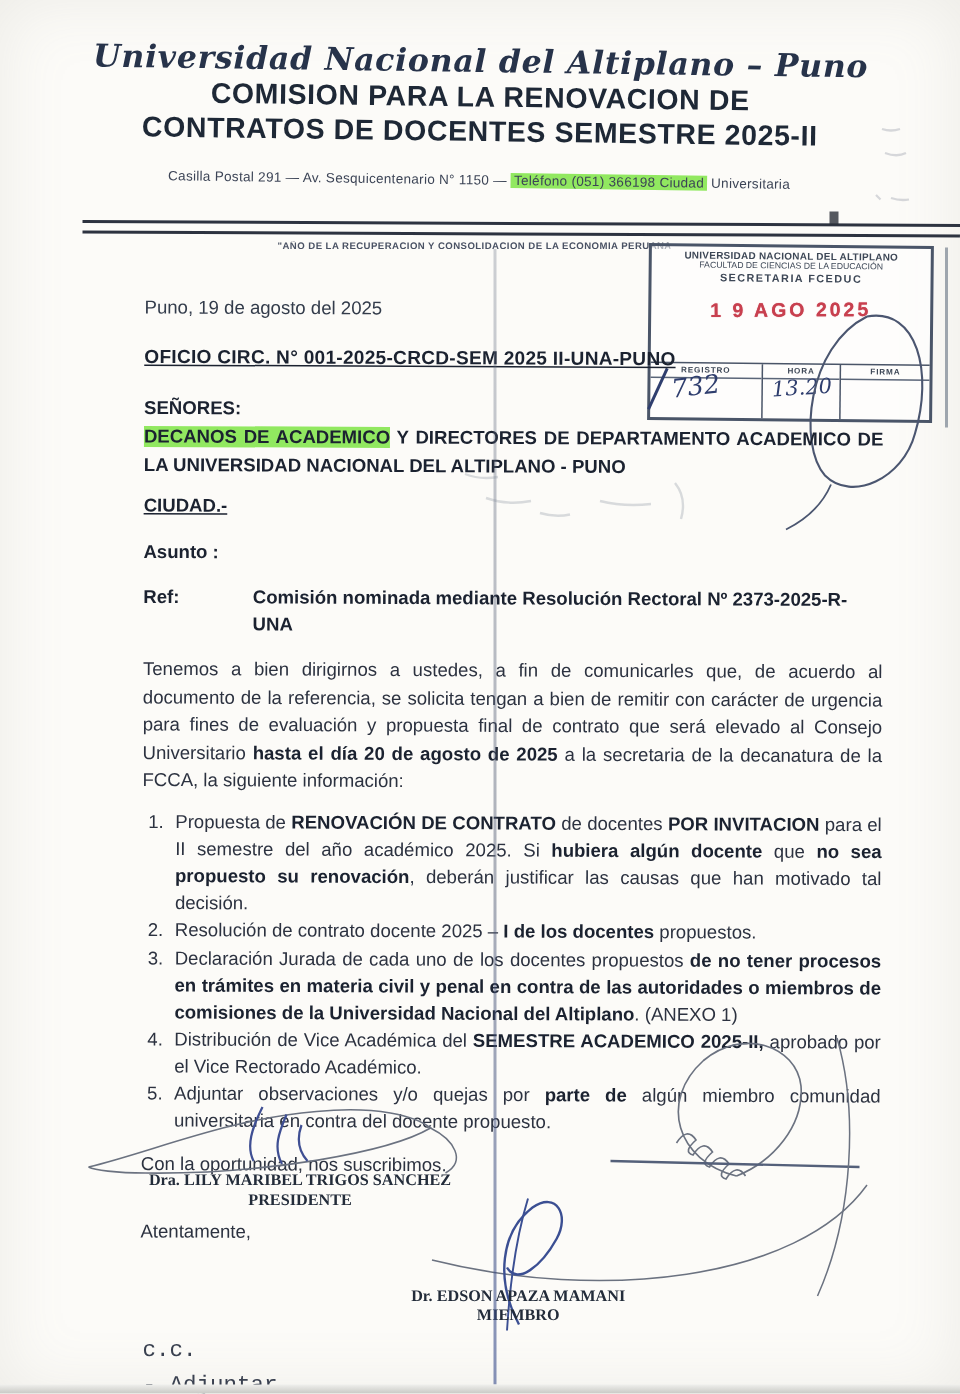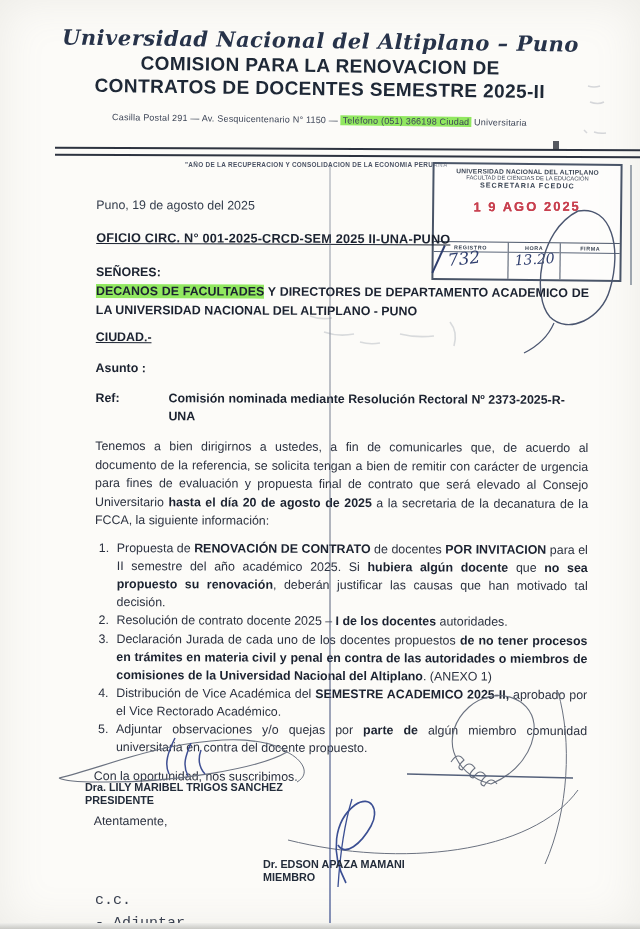--- a/index.html
+++ b/index.html
@@ -66,21 +66,21 @@
   .kv-label{width:73px;flex:none;font-weight:bold;color:#1b2230;}
   .kv-value{font-weight:bold;color:#1b2230;}
   .para{text-align:justify;margin-bottom:9px;}
   .list{margin-left:4px;}
   .li{display:flex;line-height:1.46;}
   .li-num{width:18px;flex:none;}
   .li-body{flex:1;text-align:justify;}
   .closing{margin-top:11px;}
   .salutation{margin-top:26px;}
   
-  .sig-label{position:absolute;text-align:left;font-family:Liberation Sans, sans-serif;
+  .sig-label{position:absolute;text-align:center;font-family:Liberation Serif, serif;
     font-weight:bold;color:#232c3a;font-size:10.8px;line-height:1.25;}
   .sig1{left:85px;top:781px;width:230px;}
   .sig2{left:382px;top:784px;width:195px;}
   .sig3{left:263px;top:858px;width:165px;}
   .cc{position:absolute;left:95px;top:890px;font-size:15px;color:#3a4150;
     font-family:Liberation Mono, monospace;line-height:1.5;}
   svg.stroke{position:absolute;overflow:visible;}
   
   .fold{position:absolute;left:329px;top:166px;width:2px;height:757px;
     background:linear-gradient(to bottom,rgba(95,105,125,.30),rgba(75,85,110,.45) 55%,rgba(55,75,140,.6));}
@@ -126,38 +126,38 @@
 
   <svg class="stroke" style="left:520px;top:205px;" width="115" height="150" viewBox="0 0 115 150">
     <path d="M58,6 C92,0 102,44 90,84 C82,114 48,130 30,112 C12,92 18,26 58,6" fill="none" stroke="#4b5670" stroke-width="1.4"></path>
     <path d="M34,118 C28,132 16,142 4,148" fill="none" stroke="#4b5670" stroke-width="1.2"></path>
   </svg>
 
   <div class="body">
     <div class="place-date">Puno, 19 de agosto del 2025</div>
     <div class="oficio">OFICIO CIRC. N° 001-2025-CRCD-SEM 2025 II-UNA-PUNO</div>
     <div class="senores">SEÑORES:</div>
-    <div class="recipients"><span class="b hl">DECANOS DE FACULTADES</span><span class="b"> Y DIRECTORES DE DEPARTAMENTO ACADEMICO DE LA UNIVERSIDAD NACIONAL DEL ALTIPLANO - PUNO</span></div>
+    <div class="recipients"><span class="b hl">DECANOS DE ACADEMICO</span><span class="b"> Y DIRECTORES DE DEPARTAMENTO ACADEMICO DE LA UNIVERSIDAD NACIONAL DEL ALTIPLANO - PUNO</span></div>
     <div class="ciudad">CIUDAD.-</div>
     <div class="kv">
       <span class="kv-label">Asunto :</span>
     </div>
     <div class="kv">
       <span class="kv-label">Ref:</span>
       <span class="kv-value">Comisión nominada mediante Resolución Rectoral Nº 2373-2025-R-UNA</span>
     </div>
     <div class="para"><span>Tenemos a bien dirigirnos a ustedes, a fin de comunicarles que, de acuerdo al documento de la referencia, se solicita tengan a bien de remitir con carácter de urgencia para fines de evaluación y propuesta final de contrato que será elevado al Consejo Universitario </span><span class="b">hasta el día 20 de agosto de 2025</span><span> a la secretaria de la decanatura de la FCCA, la siguiente información:</span></div>
     <div class="list">
         <div class="li">
           <span class="li-num">1.</span>
           <span class="li-body"><span>Propuesta de </span><span class="b">RENOVACIÓN DE CONTRATO</span><span> de docentes </span><span class="b">POR INVITACION</span><span> para el II semestre del año académico 2025. Si </span><span class="b">hubiera algún docente</span><span> que </span><span class="b">no sea propuesto su renovación</span><span>, deberán justificar las causas que han motivado tal decisión.</span></span>
         </div>
         <div class="li">
           <span class="li-num">2.</span>
-          <span class="li-body"><span>Resolución de contrato docente 2025 – </span><span class="b">I de los docentes</span><span> autoridades.</span></span>
+          <span class="li-body"><span>Resolución de contrato docente 2025 – </span><span class="b">I de los docentes</span><span> propuestos.</span></span>
         </div>
         <div class="li">
           <span class="li-num">3.</span>
           <span class="li-body"><span>Declaración Jurada de cada uno de los docentes propuestos </span><span class="b">de no tener procesos en trámites en materia civil y penal en contra de las autoridades o miembros de comisiones de la Universidad Nacional del Altiplano</span><span>. (ANEXO 1)</span></span>
         </div>
         <div class="li">
           <span class="li-num">4.</span>
           <span class="li-body"><span>Distribución de Vice Académica del </span><span class="b">SEMESTRE ACADEMICO 2025-II,</span><span> aprobado por el Vice Rectorado Académico.</span></span>
         </div>
         <div class="li">

